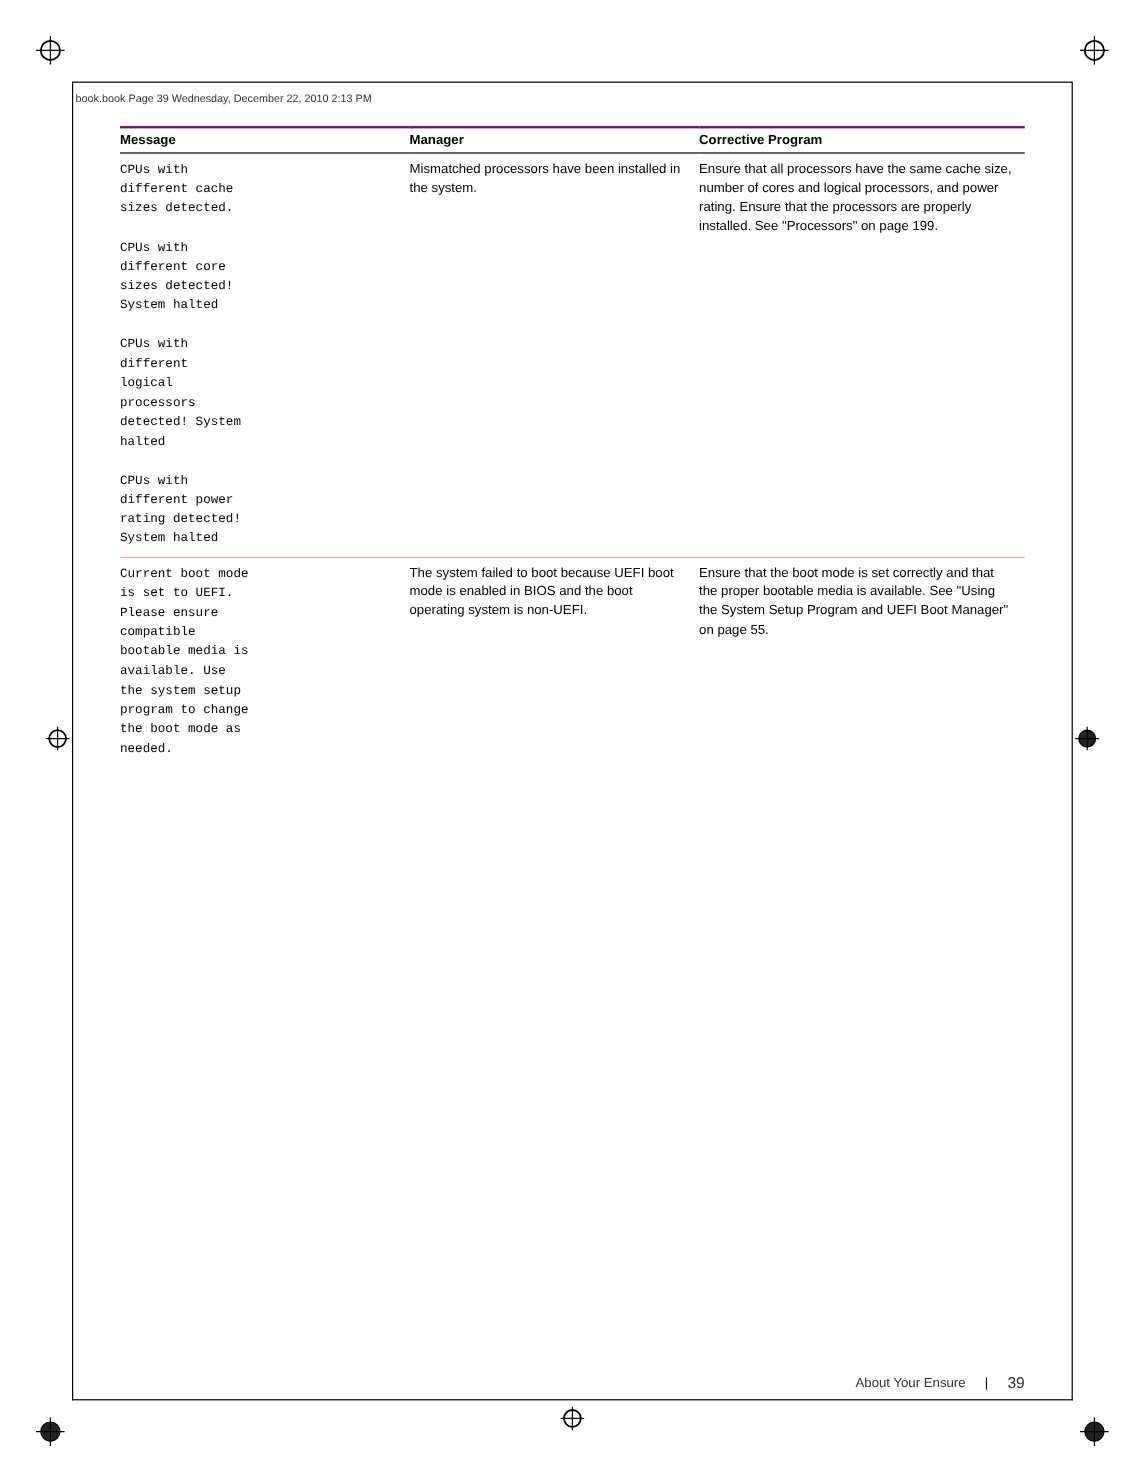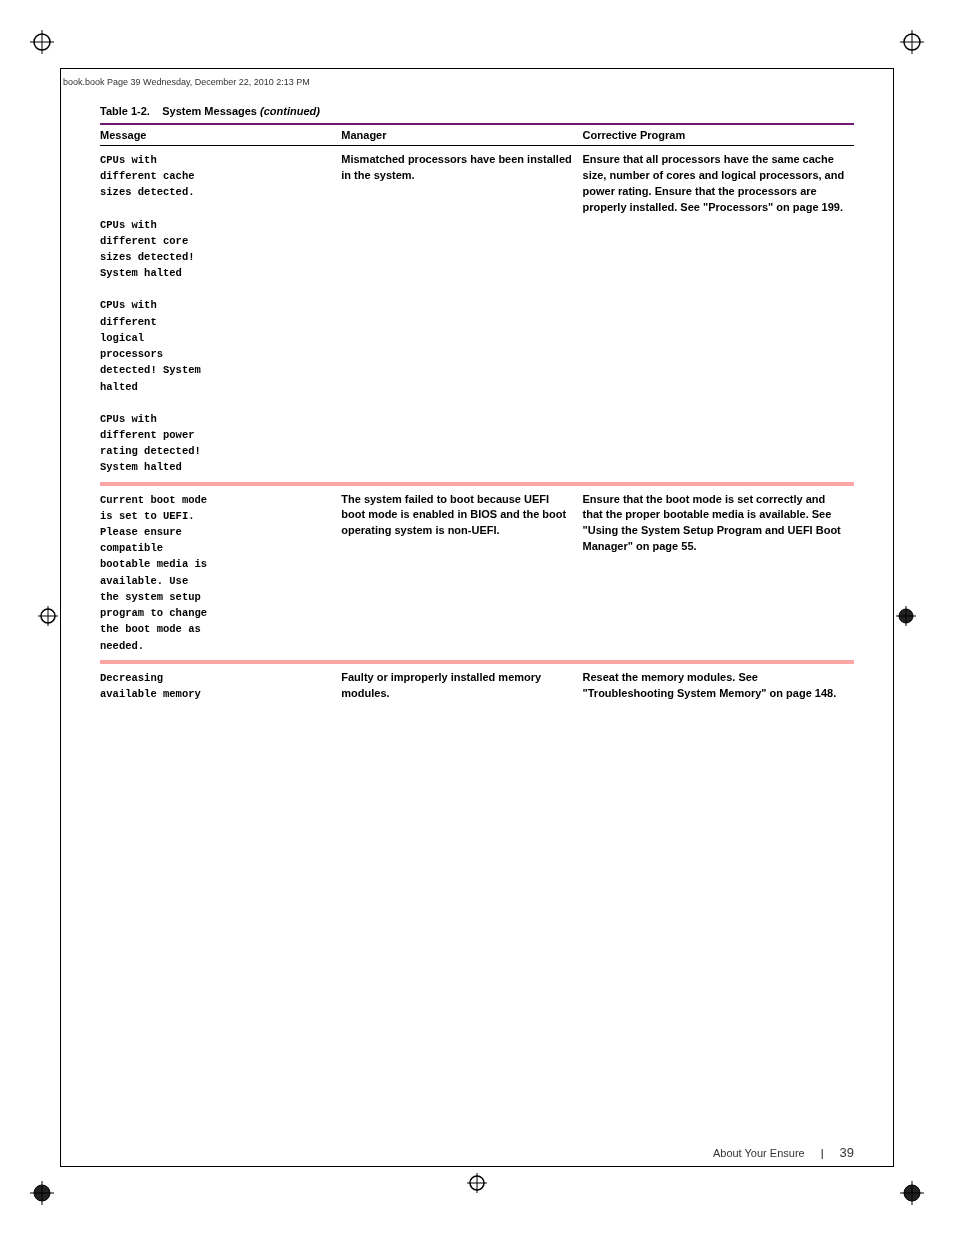--- a/index.html
+++ b/index.html
@@ -125,25 +125,24 @@
       vertical-align: bottom;
     }
 
     .data-table td {
       font-family: Arial, sans-serif;
       font-size: 11px;
       text-align: left;
       padding: 6px 8px 6px 0;
       vertical-align: top;
       line-height: 1.45;
-      font-weight: bold;
     }
 
     .data-table tr.row-divider td {
-      border-top: 4px solid #fca5a5;
+      border-top: 1px solid #fca5a5;
     }
 
     .monospace {
       font-family: 'Courier New', Courier, monospace;
       font-size: 10.5px;
     }
 
     col.col-message { width: 32%; }
     col.col-causes { width: 32%; }
     col.col-actions { width: 36%; }
@@ -254,26 +253,20 @@
 <div class="page-border-bottom"></div>
 <div class="page-border-left"></div>
 <div class="page-border-right"></div>
 
 <div class="header-bar">
   <span class="header-text">book.book  Page 39  Wednesday, December 22, 2010  2:13 PM</span>
 </div>
 
 <div class="content">
 
-  <div class="table-title">
-    <span>Table 1-2.</span>
-    &nbsp;&nbsp;
-    <span>System Messages</span>
-    <span class="continued"> <span>(continued)</span></span>
-  </div>
 
   <table class="data-table">
     <colgroup>
       <col class="col-message">
       <col class="col-causes">
       <col class="col-actions">
     </colgroup>
     <thead>
       <tr>
         <th>Message</th>
@@ -298,27 +291,20 @@
       </tr>
 
       <tr class="row-divider">
         <td>
           <span class="monospace">Current boot mode<br>is set to UEFI.<br>Please ensure<br>compatible<br>bootable media is<br>available. Use<br>the system setup<br>program to change<br>the boot mode as<br>needed.</span>
         </td>
         <td>The system failed to boot because UEFI boot mode is enabled in BIOS and the boot operating system is non-UEFI.</td>
         <td>Ensure that the boot mode is set correctly and that the proper bootable media is available. See "Using the System Setup Program and UEFI Boot Manager" on page 55.</td>
       </tr>
 
-      <tr class="row-divider">
-        <td>
-          <span class="monospace">Decreasing<br>available memory</span>
-        </td>
-        <td>Faulty or improperly installed memory modules.</td>
-        <td>Reseat the memory modules. See "Troubleshooting System Memory" on page 148.</td>
-      </tr>
     </tbody>
   </table>
 
 </div>
 
 <div class="footer">
   <span>About Your Ensure</span>
   <span class="footer-separator">|</span>
   <span class="footer-page">39</span>
 </div>

